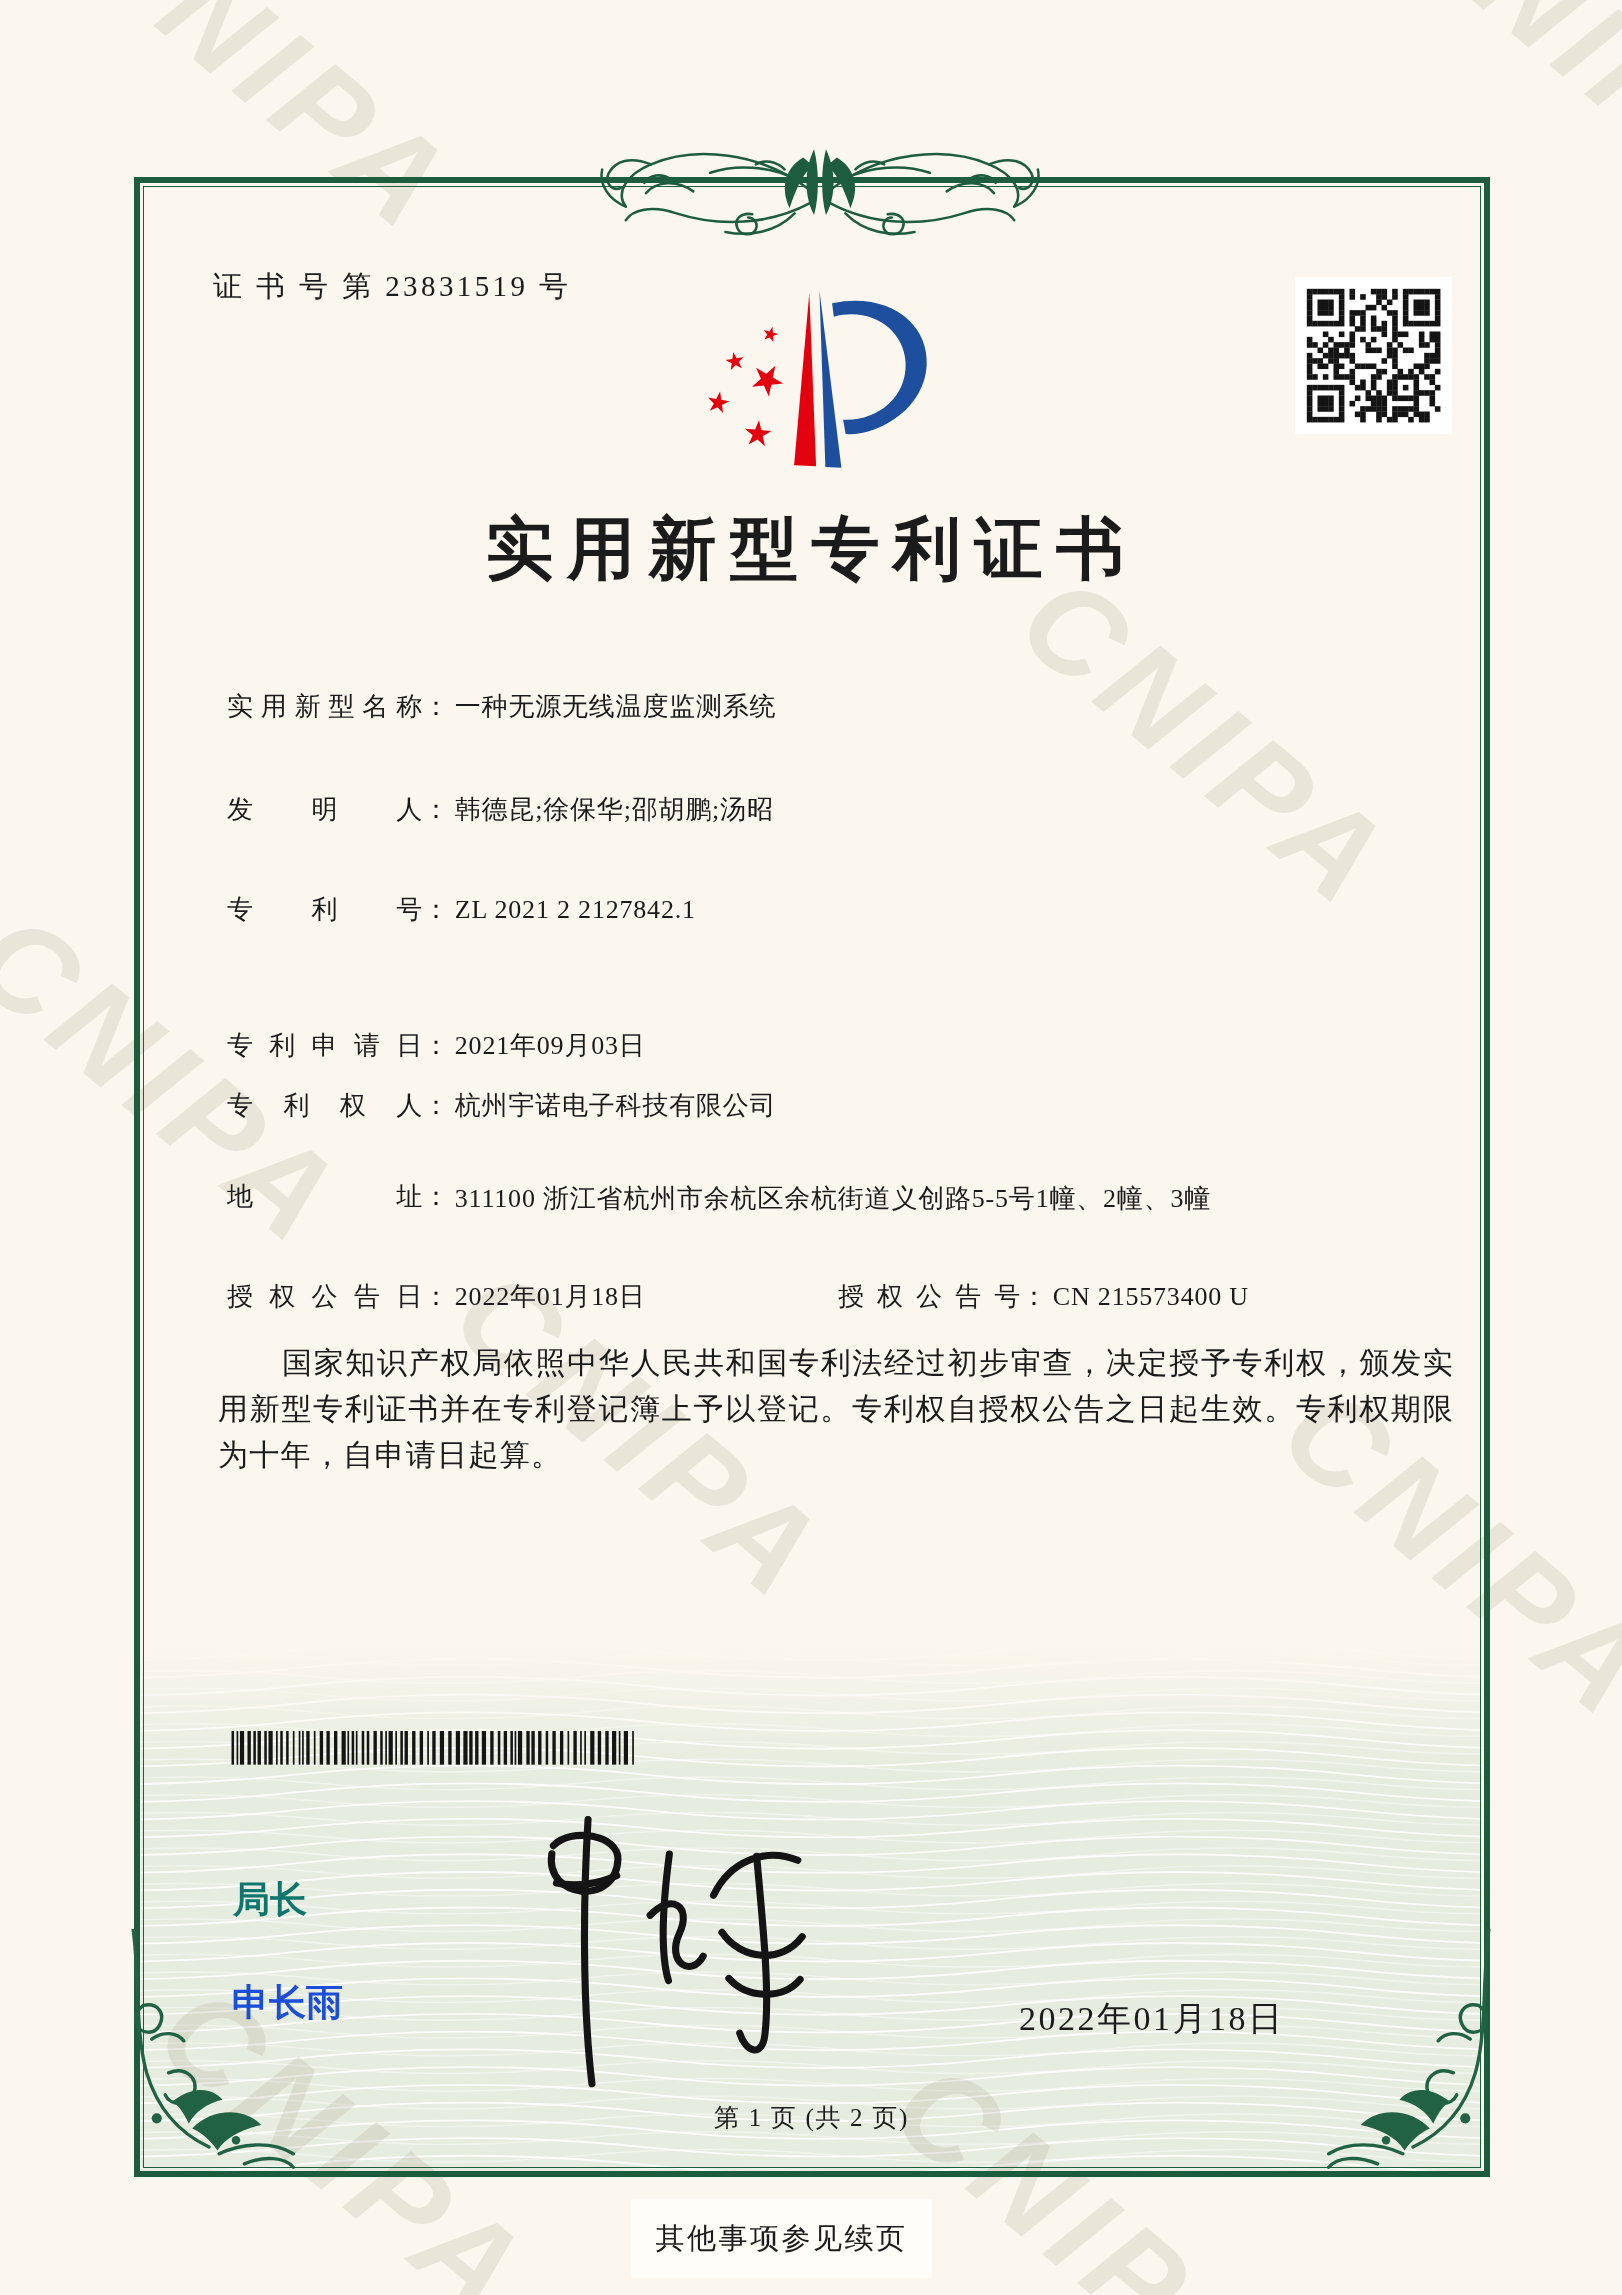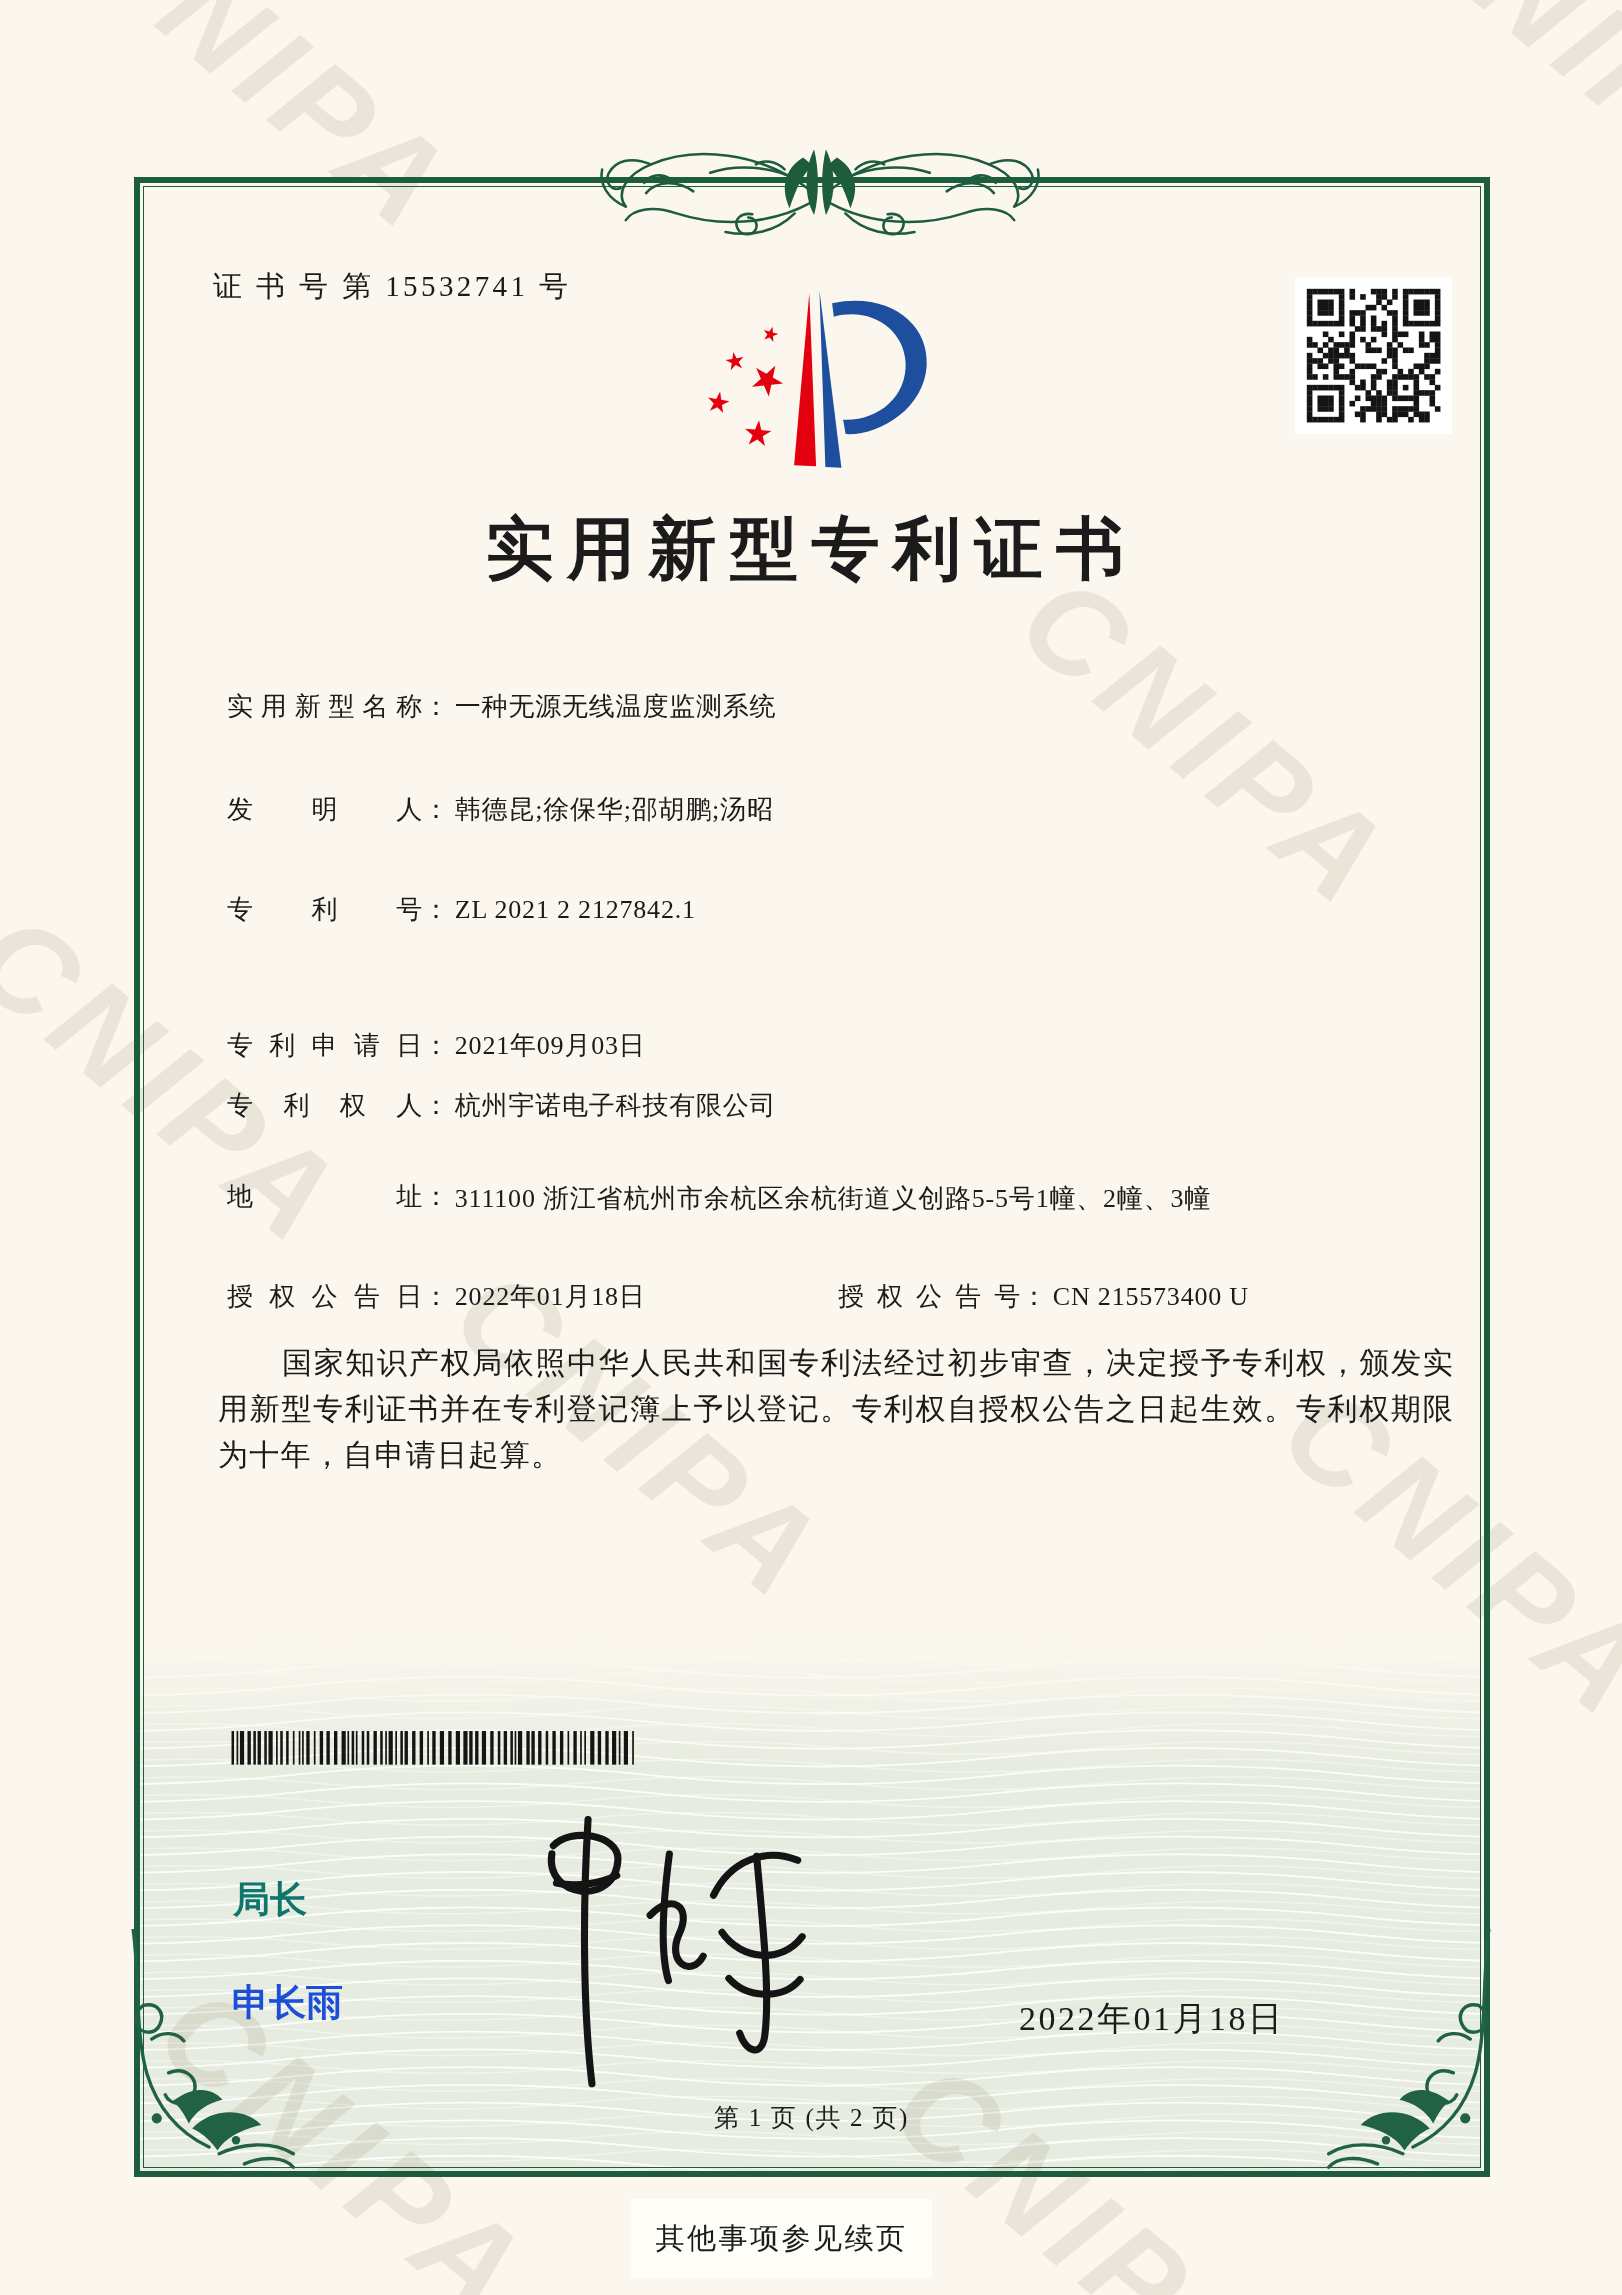--- a/index.html
+++ b/index.html
@@ -173,21 +173,21 @@
       <path fill="#226244" stroke="none" d="M88,236 C110,212 150,210 170,232 C150,236 128,246 118,262 C110,250 98,240 88,236 Z"></path>
       <path fill="#226244" stroke="none" d="M70,200 C92,186 112,188 124,202 C106,206 92,216 84,230 C78,218 72,208 64,204 Z"></path>
       <circle cx="46" cy="224" r="6" fill="#226244" stroke="none"></circle>
       <circle cx="140" cy="250" r="5" fill="#226244" stroke="none"></circle>
     </g>
   </svg>
   <svg class="ornament" style="left:1327px;top:1929px;transform:scaleX(-1);" width="177" height="254" viewBox="0 0 210 300">
     <use href="#cornL"></use>
   </svg>
 
-  <div id="cert-no">证 书 号 第 15532741 号</div>
+  <div id="cert-no">证 书 号 第 23831519 号</div>
 
   <svg id="logo" width="304" height="220" viewBox="0 0 360 260">
     <defs>
       <polygon id="star" points="0,-10 2.24,-3.09 9.51,-3.09 3.63,1.18 5.88,8.09 0,3.82 -5.88,8.09 -3.63,1.18 -9.51,-3.09 -2.24,-3.09"></polygon>
     </defs>
     <use href="#star" fill="#e3000f" transform="translate(132,95) scale(0.95) rotate(15)"></use>
     <use href="#star" fill="#e3000f" transform="translate(90,127) scale(1.15) rotate(-10)"></use>
     <use href="#star" fill="#e3000f" transform="translate(128,149) scale(1.95) rotate(30)"></use>
     <use href="#star" fill="#e3000f" transform="translate(70,176) scale(1.35) rotate(10)"></use>
     <use href="#star" fill="#e3000f" transform="translate(117,213) scale(1.65) rotate(5)"></use>

